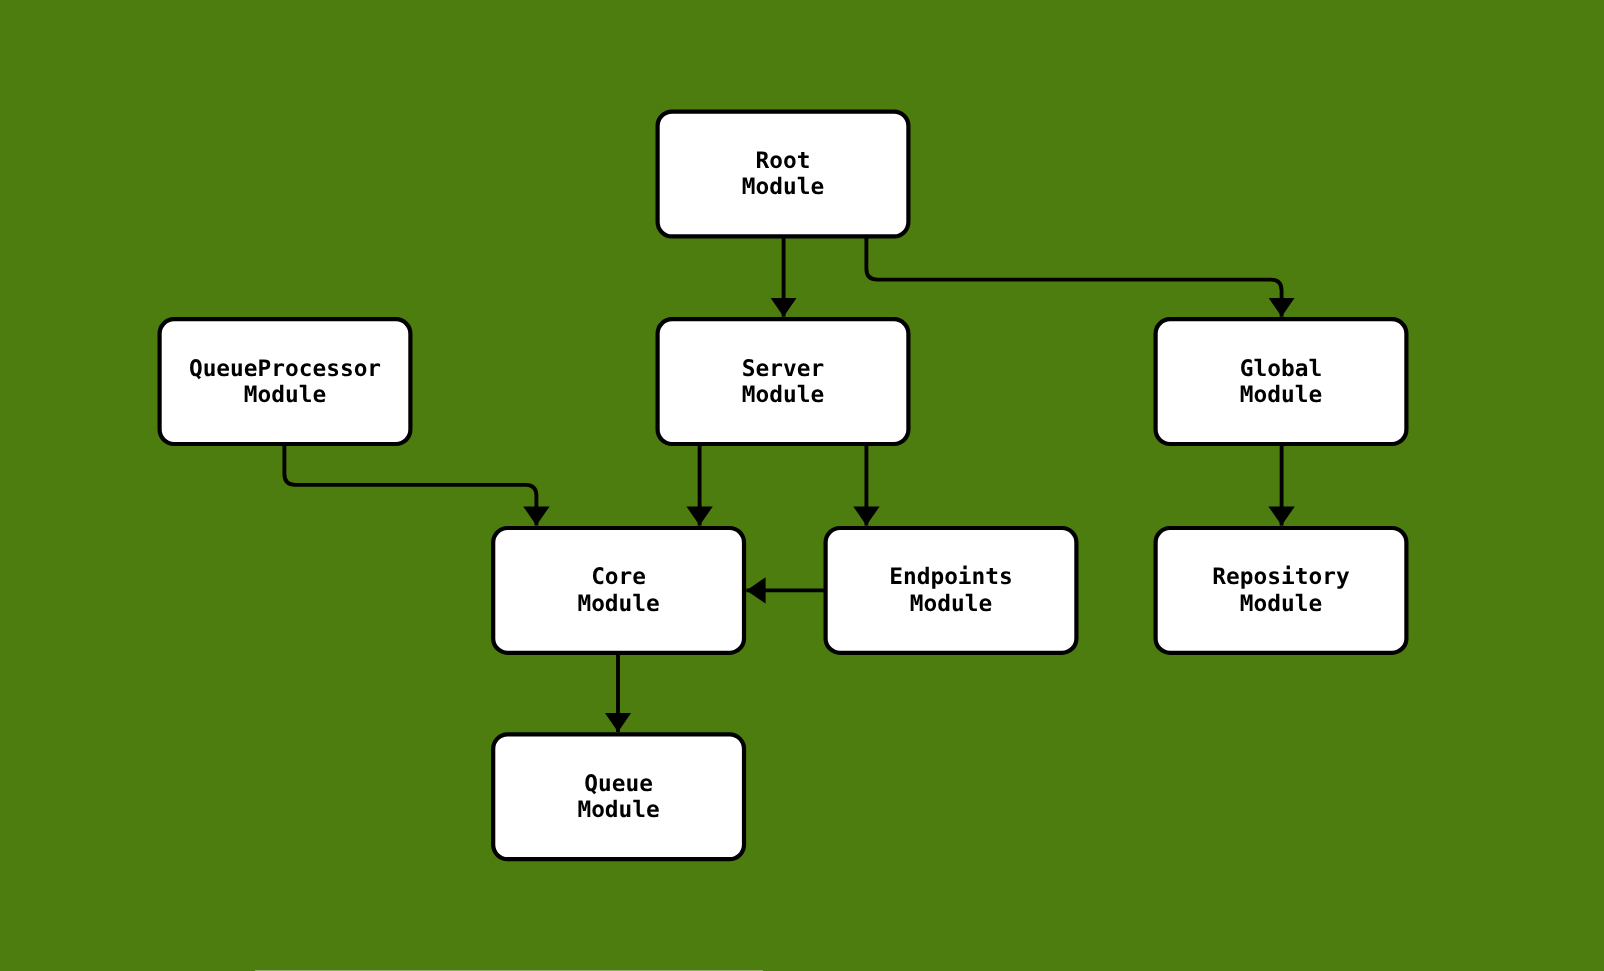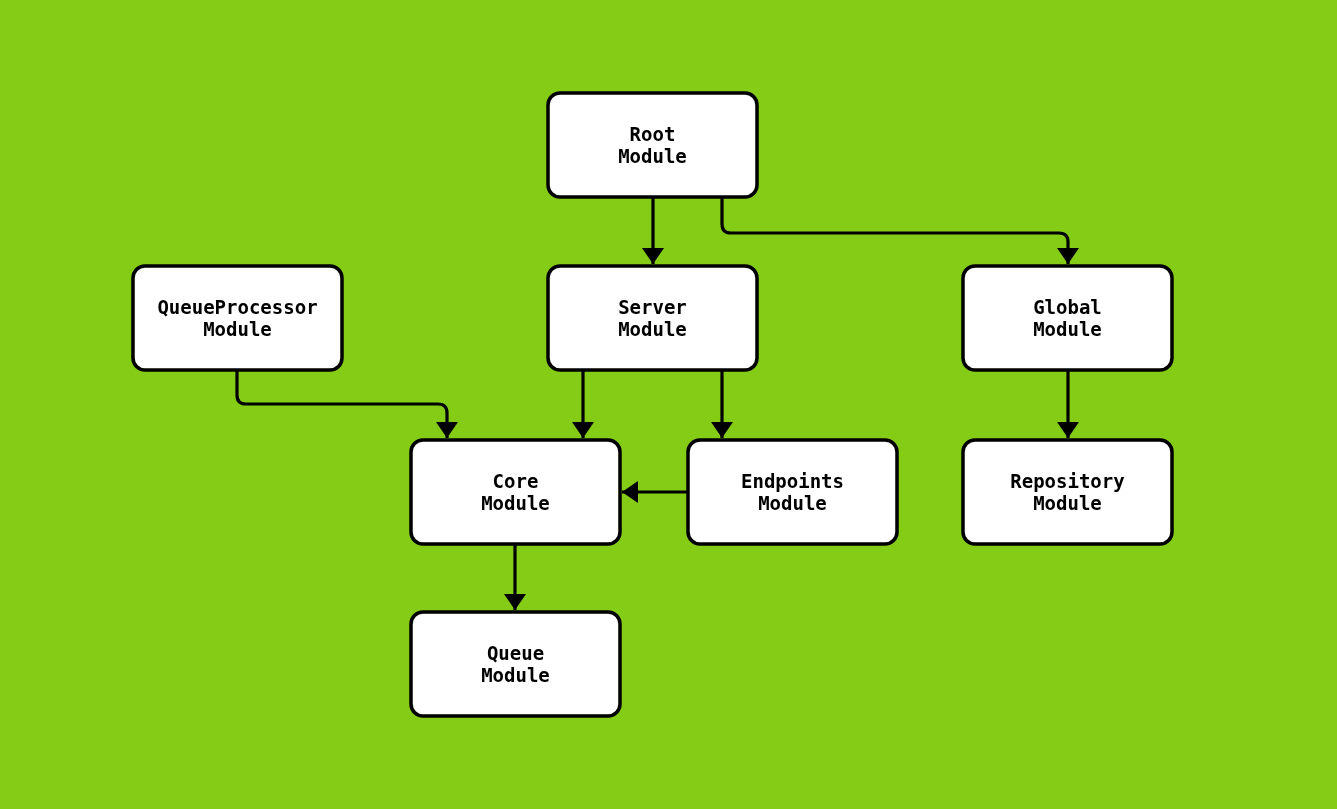--- a/index.html
+++ b/index.html
@@ -4,21 +4,21 @@
 <style>
   html, body {
     margin: 0;
     padding: 0;
     background: #ffffff;
   }
   .stage {
     position: relative;
     width: 1337px;
     height: 809px;
-    background: #84cc16;
+    background: #4d7c0f;
     overflow: hidden;
   }
   svg {
     display: block;
   }
   .edge {
     fill: none;
     stroke: #000000;
     stroke-width: 3.2;
   }

